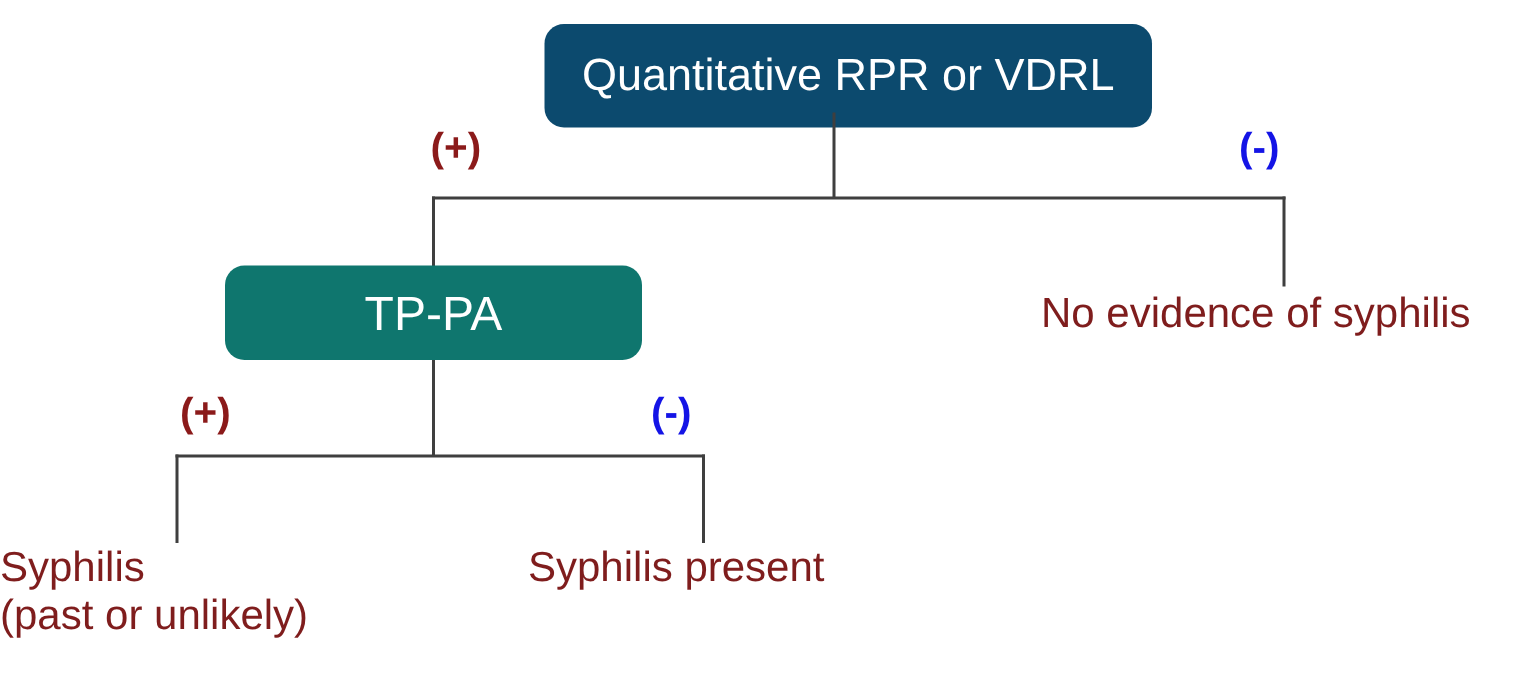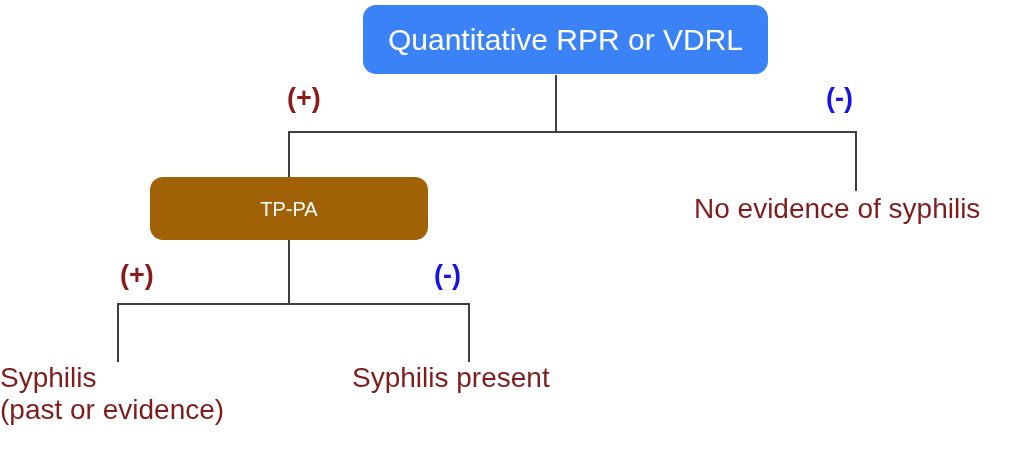--- a/index.html
+++ b/index.html
@@ -43,34 +43,34 @@
     box-sizing: border-box;
     line-height: 1;
   }
   .node-box .node-label {
     display: block;
     white-space: nowrap;
   }
 
   #box-rpr {
     left: 363px;
-    top: 5px;
+    top: 16px;
     width: 405px;
     height: 69px;
-    background: #3b82f6;
+    background: #0c4a6e;
     font-size: 30px;
     text-align: right;
   }
   #box-tppa {
     left: 150px;
     top: 177px;
     width: 278px;
     height: 63px;
-    background: #a16207;
-    font-size: 20px;
+    background: #0f766e;
+    font-size: 32px;
   }
 
   
   .sign {
     position: absolute;
     font-size: 27px;
     font-weight: bold;
     line-height: 1;
     white-space: nowrap;
   }
@@ -139,18 +139,18 @@
 
   <div class="line line-v" style="left:117px; top:303px; height:59px;"></div>
 
   <div class="line line-v" style="left:468px; top:303px; height:59px;"></div>
 
   <div class="sign sign-pos" id="sign-tppa-pos">(+)</div>
   <div class="sign sign-neg" id="sign-tppa-neg">(-)</div>
 
   <div class="leaf-text" id="leaf-syphilis">
     <span class="leaf-line-1">Syphilis</span>
-    <span class="leaf-line-2">(past or evidence)</span>
+    <span class="leaf-line-2">(past or unlikely)</span>
   </div>
 
   <div class="leaf-text" id="leaf-unlikely">Syphilis present</div>
 
 </div>
 
 </body></html>

